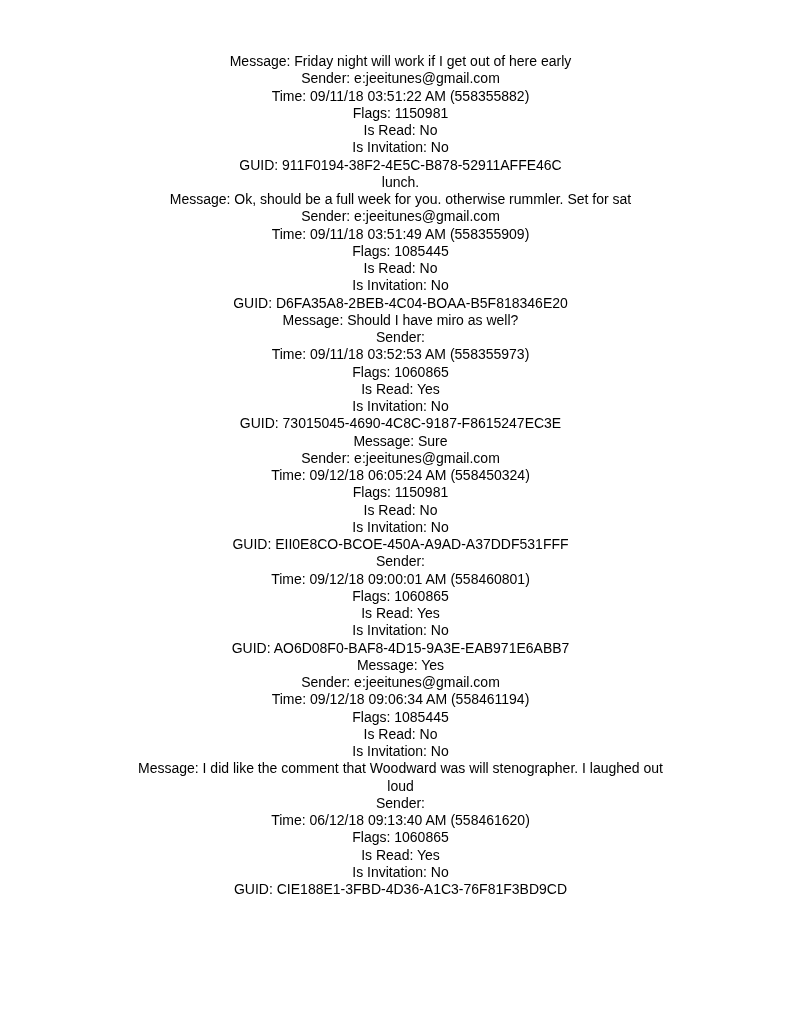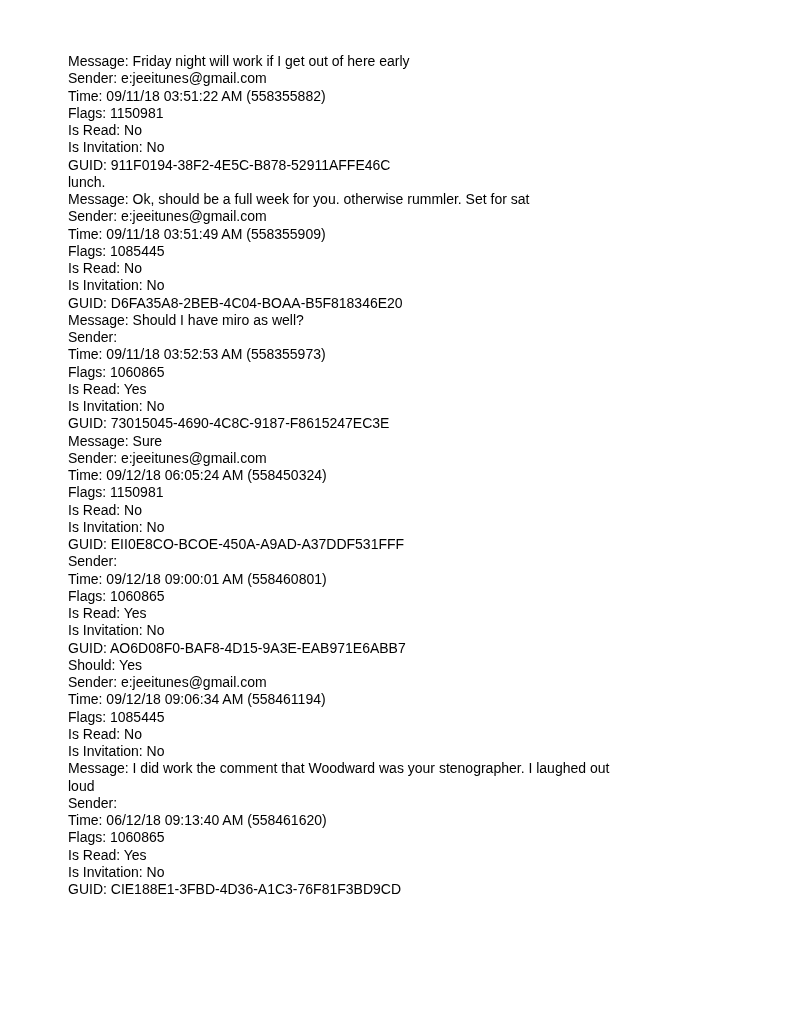--- a/index.html
+++ b/index.html
@@ -6,20 +6,21 @@
     margin: 0;
     padding: 0;
     background: #ffffff;
   }
   .page {
     position: relative;
     width: 800px;
     height: 1020px;
     background: #ffffff;
     overflow: hidden;
+    text-align: center;
   }
   .doc {
     position: absolute;
     left: 68px;
     top: 53px;
     width: 665px;
     font-family: "Liberation Sans", sans-serif;
     font-size: 14px;
     line-height: 17.25px;
     color: #000000;
@@ -79,29 +80,29 @@
       </div>
       <div class="record">
         <div class="line">Sender:</div>
         <div class="line">Time: 09/12/18 09:00:01 AM (558460801)</div>
         <div class="line">Flags: 1060865</div>
         <div class="line">Is Read: Yes</div>
         <div class="line">Is Invitation: No</div>
         <div class="line">GUID: AO6D08F0-BAF8-4D15-9A3E-EAB971E6ABB7</div>
       </div>
       <div class="record">
-        <div class="line">Should: Yes</div>
+        <div class="line">Message: Yes</div>
         <div class="line">Sender: e:jeeitunes@gmail.com</div>
         <div class="line">Time: 09/12/18 09:06:34 AM (558461194)</div>
         <div class="line">Flags: 1085445</div>
         <div class="line">Is Read: No</div>
         <div class="line">Is Invitation: No</div>
       </div>
       <div class="record">
-        <div class="line">Message: I did work the comment that Woodward was your stenographer. I laughed out</div>
+        <div class="line">Message: I did like the comment that Woodward was will stenographer. I laughed out</div>
         <div class="line">loud</div>
         <div class="line">Sender:</div>
         <div class="line">Time: 06/12/18 09:13:40 AM (558461620)</div>
         <div class="line">Flags: 1060865</div>
         <div class="line">Is Read: Yes</div>
         <div class="line">Is Invitation: No</div>
         <div class="line">GUID: CIE188E1-3FBD-4D36-A1C3-76F81F3BD9CD</div>
       </div>
     </div>
 </div>

